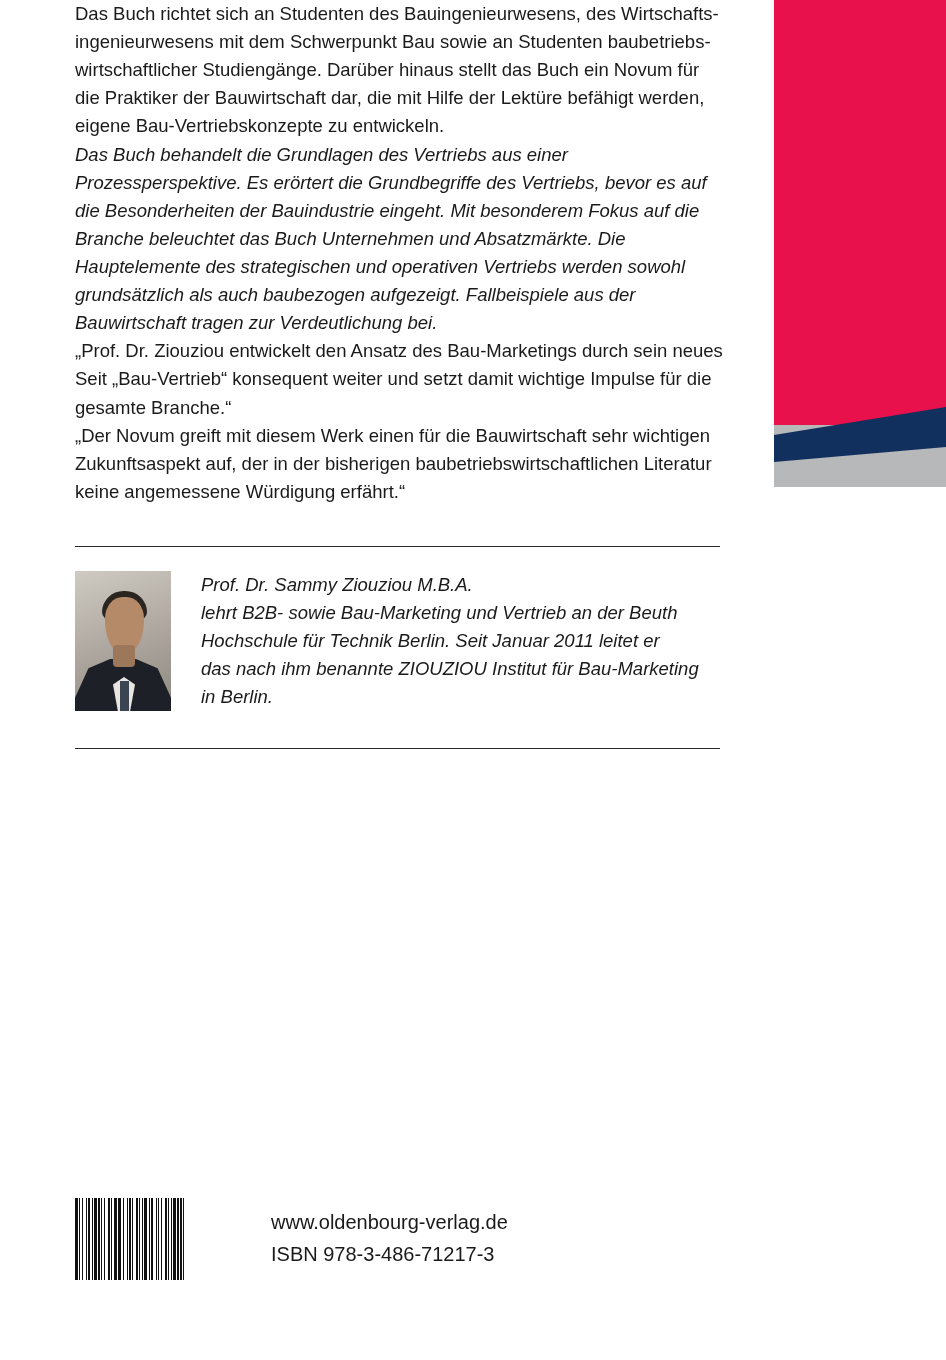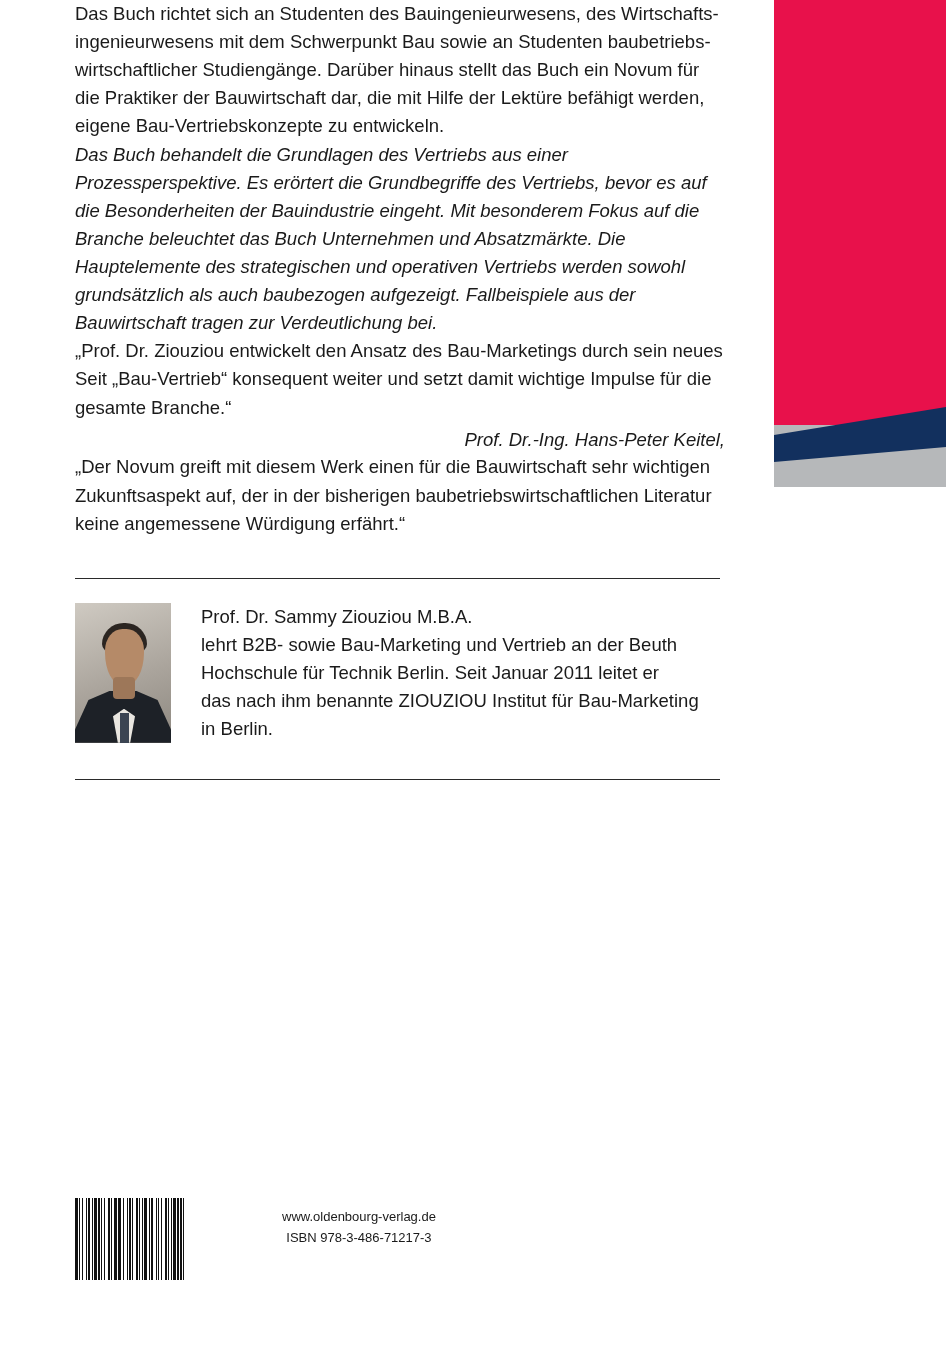--- a/index.html
+++ b/index.html
@@ -189,61 +189,59 @@
   }
   .barcode span { display: block; height: 100%; }
   .barcode-digits {
     margin-top: 3px;
     font-family: "Liberation Mono", monospace;
     font-size: 17px;
     letter-spacing: 2.3px;
     color: #111;
   }
   .imprint {
-    margin-left: 32px;
+    margin-left: 21px;
     padding-top: 8px;
-    font-size: 13px;
+    font-size: 20px;
     line-height: 1.62;
     color: #1a1a1a;
-    text-align: center;
   }
 </style>
 </head>
 <body>
 
 <div class="spine"></div>
 <div class="spine-bevel-grey"></div>
 <div class="spine-bevel-navy"></div>
 <div class="spine-edge"></div>
 
 <div class="page">
 
 
   <p class="body para-intro">Das Buch richtet sich an Studenten des Bauingenieurwesens, des Wirtschafts-ingenieurwesens mit dem Schwerpunkt Bau sowie an Studenten baubetriebs-wirtschaftlicher Studiengänge. Darüber hinaus stellt das Buch ein Novum für die Praktiker der Bauwirtschaft dar, die mit Hilfe der Lektüre befähigt werden, eigene Bau-Vertriebskonzepte zu entwickeln.</p>
 
   <p class="body para-main">Das Buch behandelt die Grundlagen des Vertriebs aus einer Prozessperspektive. Es erörtert die Grundbegriffe des Vertriebs, bevor es auf die Besonderheiten der Bauindustrie eingeht. Mit besonderem Fokus auf die Branche beleuchtet das Buch Unternehmen und Absatzmärkte. Die Hauptelemente des strategischen und operativen Vertriebs werden sowohl grundsätzlich als auch baubezogen aufgezeigt. Fallbeispiele aus der Bauwirtschaft tragen zur Verdeutlichung bei.</p>
 
   <p class="body para-quote">„Prof. Dr. Ziouziou entwickelt den Ansatz des Bau-Marketings durch sein neues Seit „Bau-Vertrieb“ konsequent weiter und setzt damit wichtige Impulse für die gesamte Branche.“</p>
-  <p class="attrib first">Prof. Dr.-Ing. Hans-Peter Keitel,</p>
 
   <p class="body quote-block-2">„Der Novum greift mit diesem Werk einen für die Bauwirtschaft sehr wichtigen Zukunftsaspekt auf, der in der bisherigen baubetriebswirtschaftlichen Literatur keine angemessene Würdigung erfährt.“</p>
 
   <hr class="rule rule-top">
 
   <div class="author">
     <div class="author-photo">
       <div class="bg"></div>
       <div class="suit"></div>
       <div class="hair"></div>
       <div class="face"></div>
       <div class="neck"></div>
       <div class="shirt"></div>
       <div class="tie"></div>
     </div>
-    <div class="author-text" style="white-space: pre-line;">Prof. Dr. Sammy Ziouziou M.B.A.
+    <div class="author-text" style="white-space: pre-line; font-style: italic;">Prof. Dr. Sammy Ziouziou M.B.A.
 lehrt B2B- sowie Bau-Marketing und Vertrieb an der Beuth
 Hochschule für Technik Berlin. Seit Januar 2011 leitet er
 das nach ihm benannte ZIOUZIOU Institut für Bau-Marketing
 in Berlin.</div>
   </div>
 
   <hr class="rule rule-bottom">
 </div>
 
 <div class="footer">

